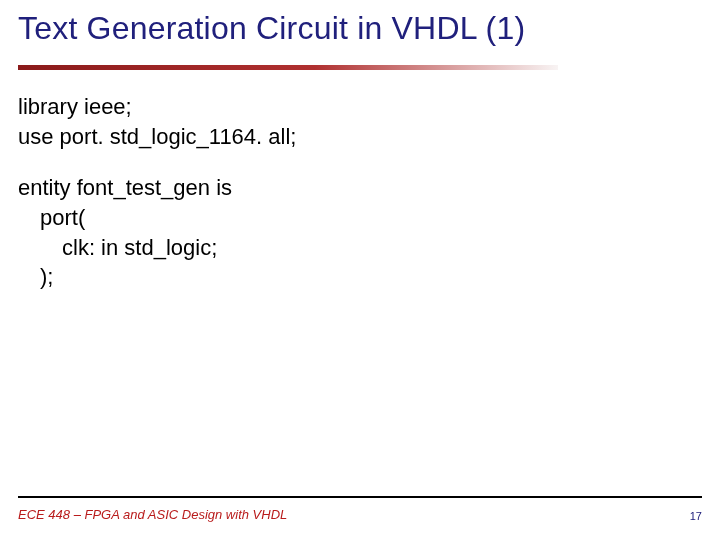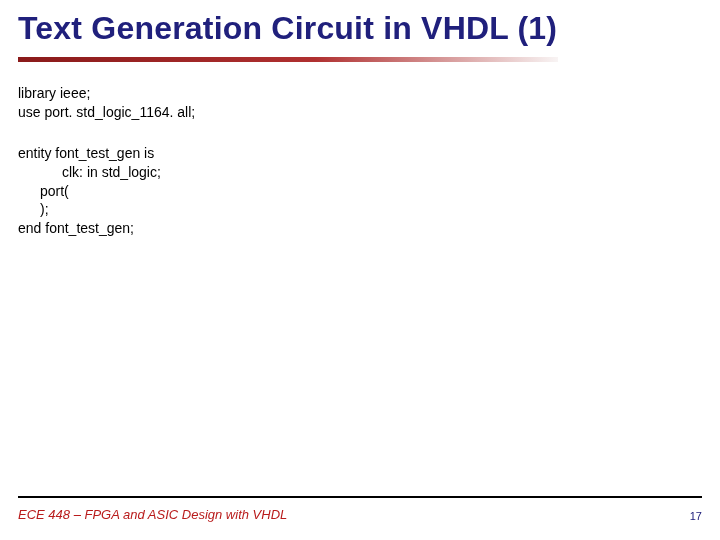--- a/index.html
+++ b/index.html
@@ -5,33 +5,33 @@
   * { margin: 0; padding: 0; box-sizing: border-box; }
   html, body { width: 720px; height: 540px; background: #fff; font-family: Arial, Helvetica, sans-serif; }
   .slide {
     position: relative;
     width: 720px;
     height: 540px;
     padding: 10px 18px 0 18px;
   }
   .title {
     font-size: 32px;
-    font-weight: bold;
+    font-weight: normal;
     color: #20207C;
-    margin-bottom: 10px;
+    margin-bottom: 18px;
     letter-spacing: 0.2px;
   }
   .title-underline {
     height: 5px;
     width: 540px;
     background: linear-gradient(to right, #8a1a1a 0%, #b03030 55%, #f8f4f4 100%);
     margin-bottom: 22px;
   }
   .body {
-    font-size: 14px;
+    font-size: 22px;
     color: #000;
     line-height: 1.35;
   }
   .body .line { white-space: pre; }
   .indent1 { padding-left: 22px; }
   .indent2 { padding-left: 44px; }
   .gap { height: 22px; }
   .footer-rule {
     position: absolute;
     left: 18px;
@@ -61,22 +61,21 @@
 
 <div class="slide">
   <div class="title">Text Generation Circuit in VHDL (1)</div>
   <div class="title-underline"></div>
 
   <div class="body">
     <div class="line">library ieee;</div>
     <div class="line">use port. std_logic_1164. all;</div>
     <div class="gap"></div>
     <div class="line">entity font_test_gen is</div>
+    <div class="line indent1">port(</div>
     <div class="line indent2">clk: in std_logic;</div>
-    <div class="line indent1">port(</div>
     <div class="line indent1">);</div>
-    <div class="line">end font_test_gen;</div>
   </div>
 
   <div class="footer-rule"></div>
   <div class="footer-text">ECE 448 – FPGA and ASIC Design with VHDL</div>
   <div class="page-num">17</div>
 </div>
 
 </body></html>

